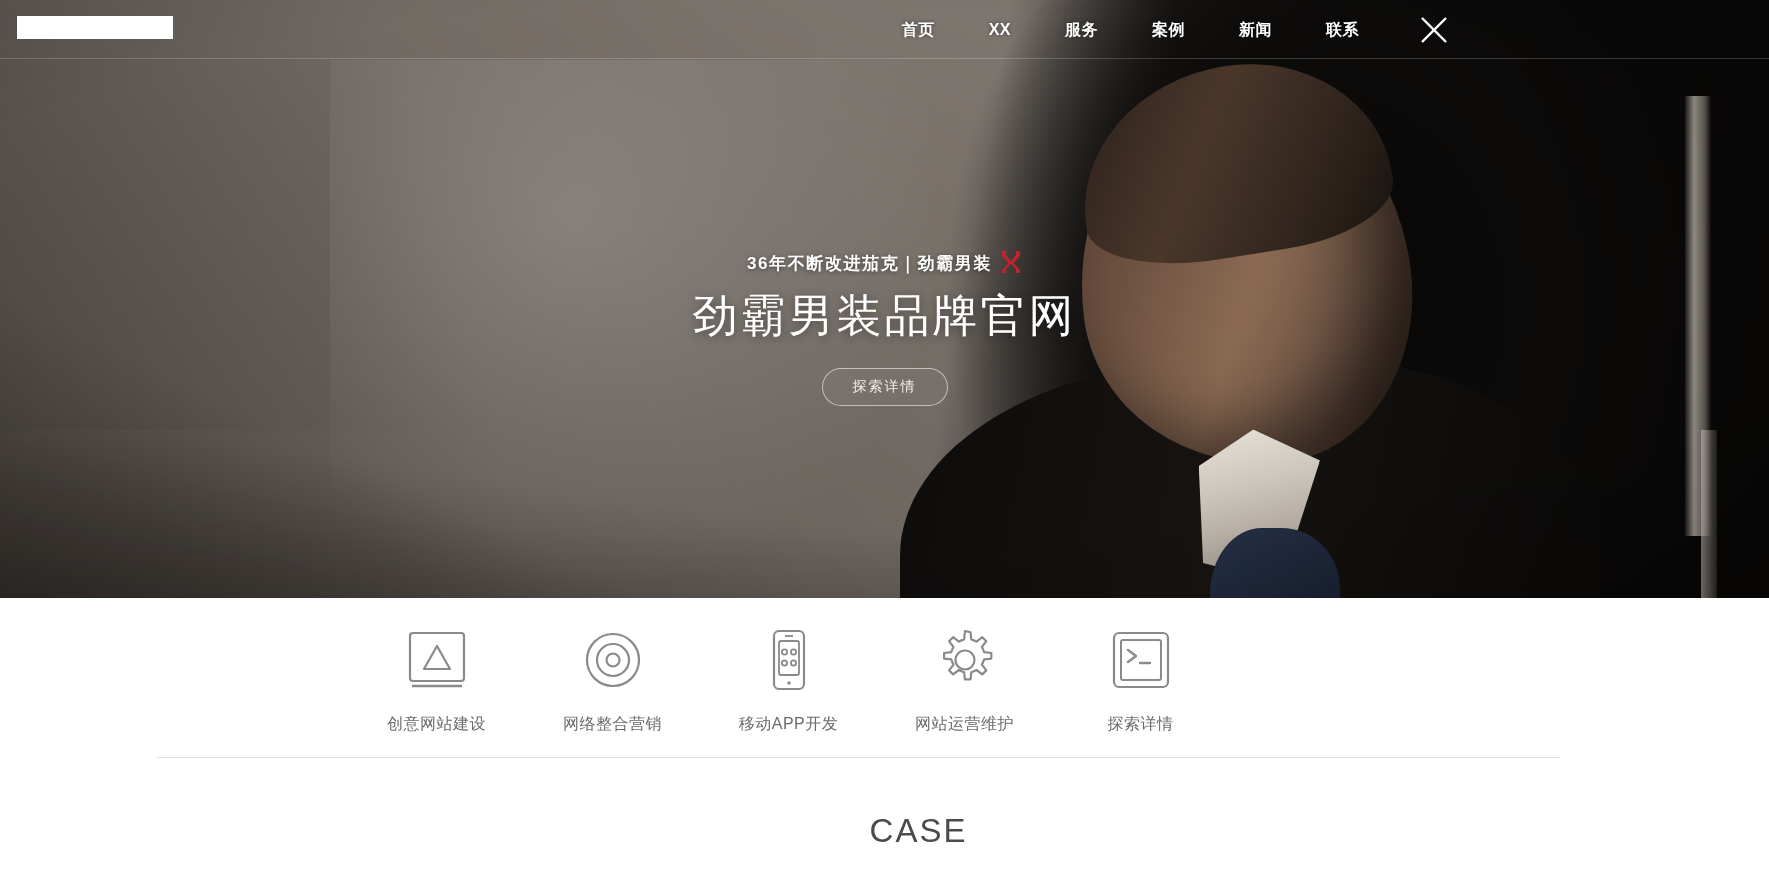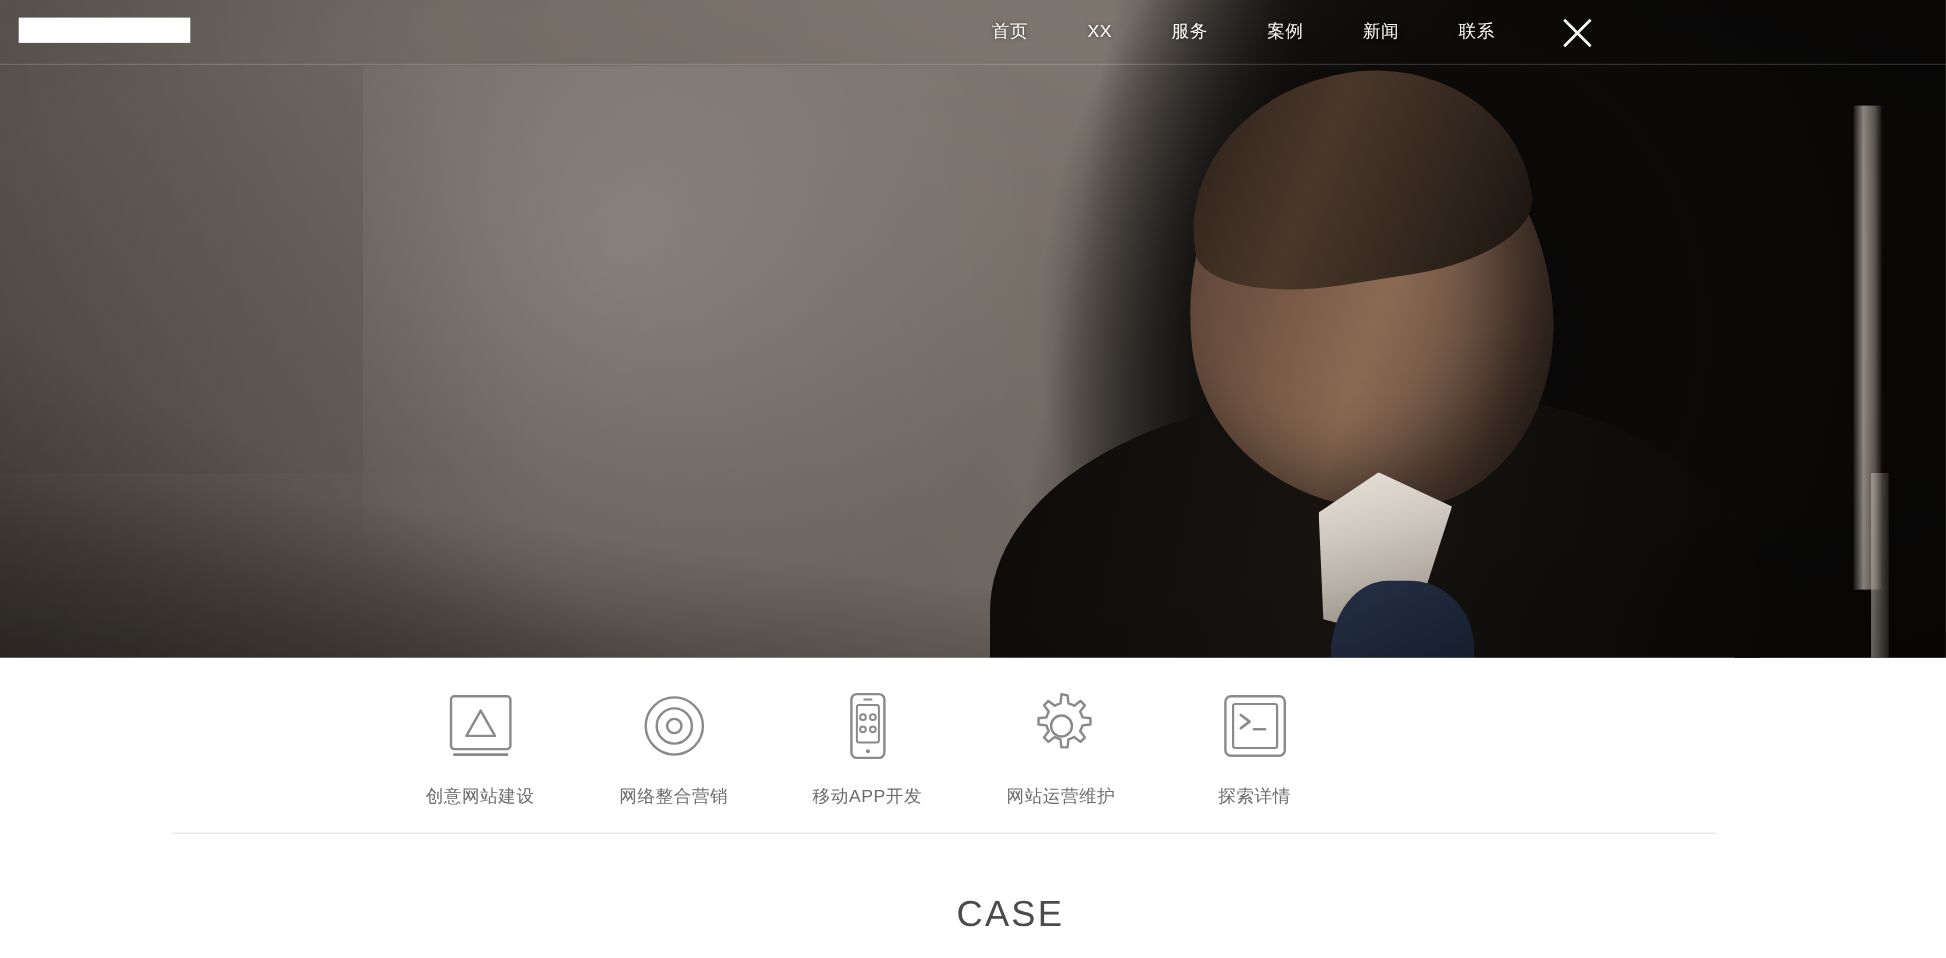--- a/index.html
+++ b/index.html
@@ -124,20 +124,21 @@
     pointer-events: none;
   }
 
   
   .header {
     position: absolute;
     top: 0; left: 0;
     width: 1476px;
     height: 59px;
     z-index: 40;
+    font-weight: bold;
   }
   .header-divider {
     position: absolute;
     left: 0; top: 58px;
     width: 1769px; height: 1px;
     background: rgba(255,255,255,0.18);
   }
   .logo-box {
     position: absolute;
     left: 17px; top: 16px;
@@ -311,20 +312,32 @@
       <div class="nav-item">联系</div>
     </nav>
     <div class="close-btn">
       <svg width="40" height="40" viewBox="0 0 40 40">
         <line x1="8" y1="8" x2="32" y2="32" stroke="#ffffff" stroke-width="2.4"></line>
         <line x1="32" y1="8" x2="8" y2="32" stroke="#ffffff" stroke-width="2.4"></line>
       </svg>
     </div>
   </div>
 
+  <div class="hero-content">
+    <div class="hero-sub">
+      <span>36年不断改进茄克｜劲霸男装</span>
+      <span class="hero-mark">
+        <svg width="22" height="24" viewBox="0 0 22 24">
+          <path d="M2 1 L6 1 L6 5 L11 11 L16 5 L16 1 L20 1 L20 6 L13.5 13 L20 20 L20 23 L16 23 L16 19 L11 14 L6 19 L6 23 L2 23 L2 20 L8.5 13 L2 6 Z" fill="#c0232b"></path>
+        </svg>
+      </span>
+    </div>
+    <h1 class="hero-title">劲霸男装品牌官网</h1>
+    <div class="hero-btn">探索详情</div>
+  </div>
 
   <div class="services-section">
     <div class="container">
       <div class="services">
 
         <div class="service">
           <div class="service-icon">
             <svg width="66" height="66" viewBox="0 0 66 66">
               <rect x="6" y="5" width="54" height="48" rx="3" fill="none" stroke="#8a8a8a" stroke-width="2.2"></rect>
               <path d="M33 18 L46 41 L20 41 Z" fill="none" stroke="#8a8a8a" stroke-width="2.2" stroke-linejoin="round"></path>

